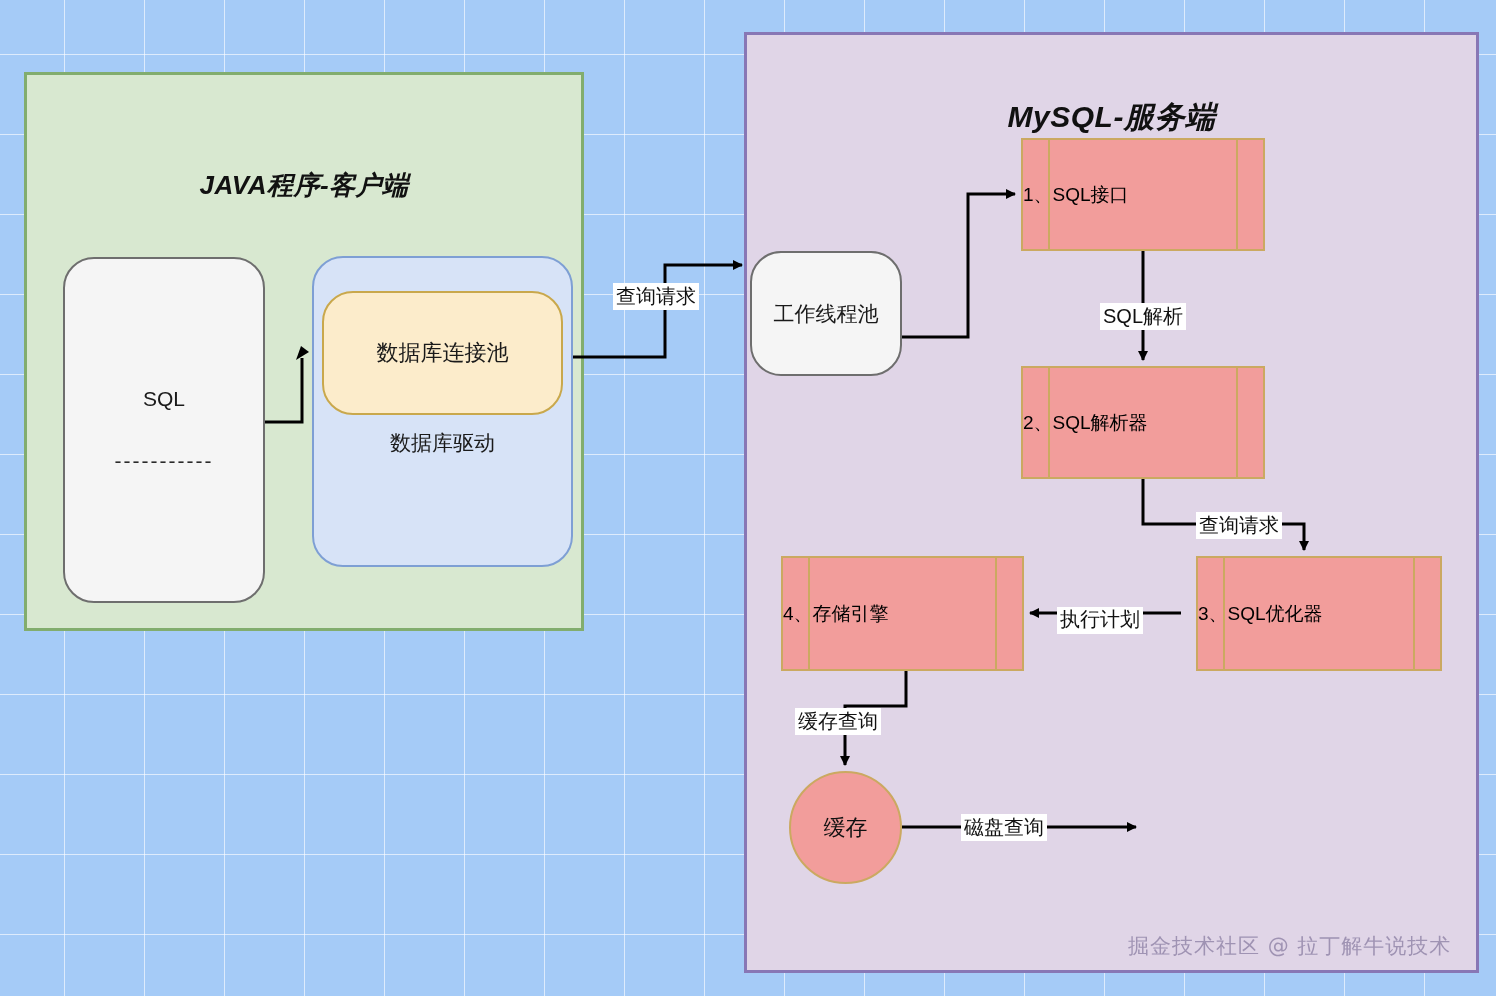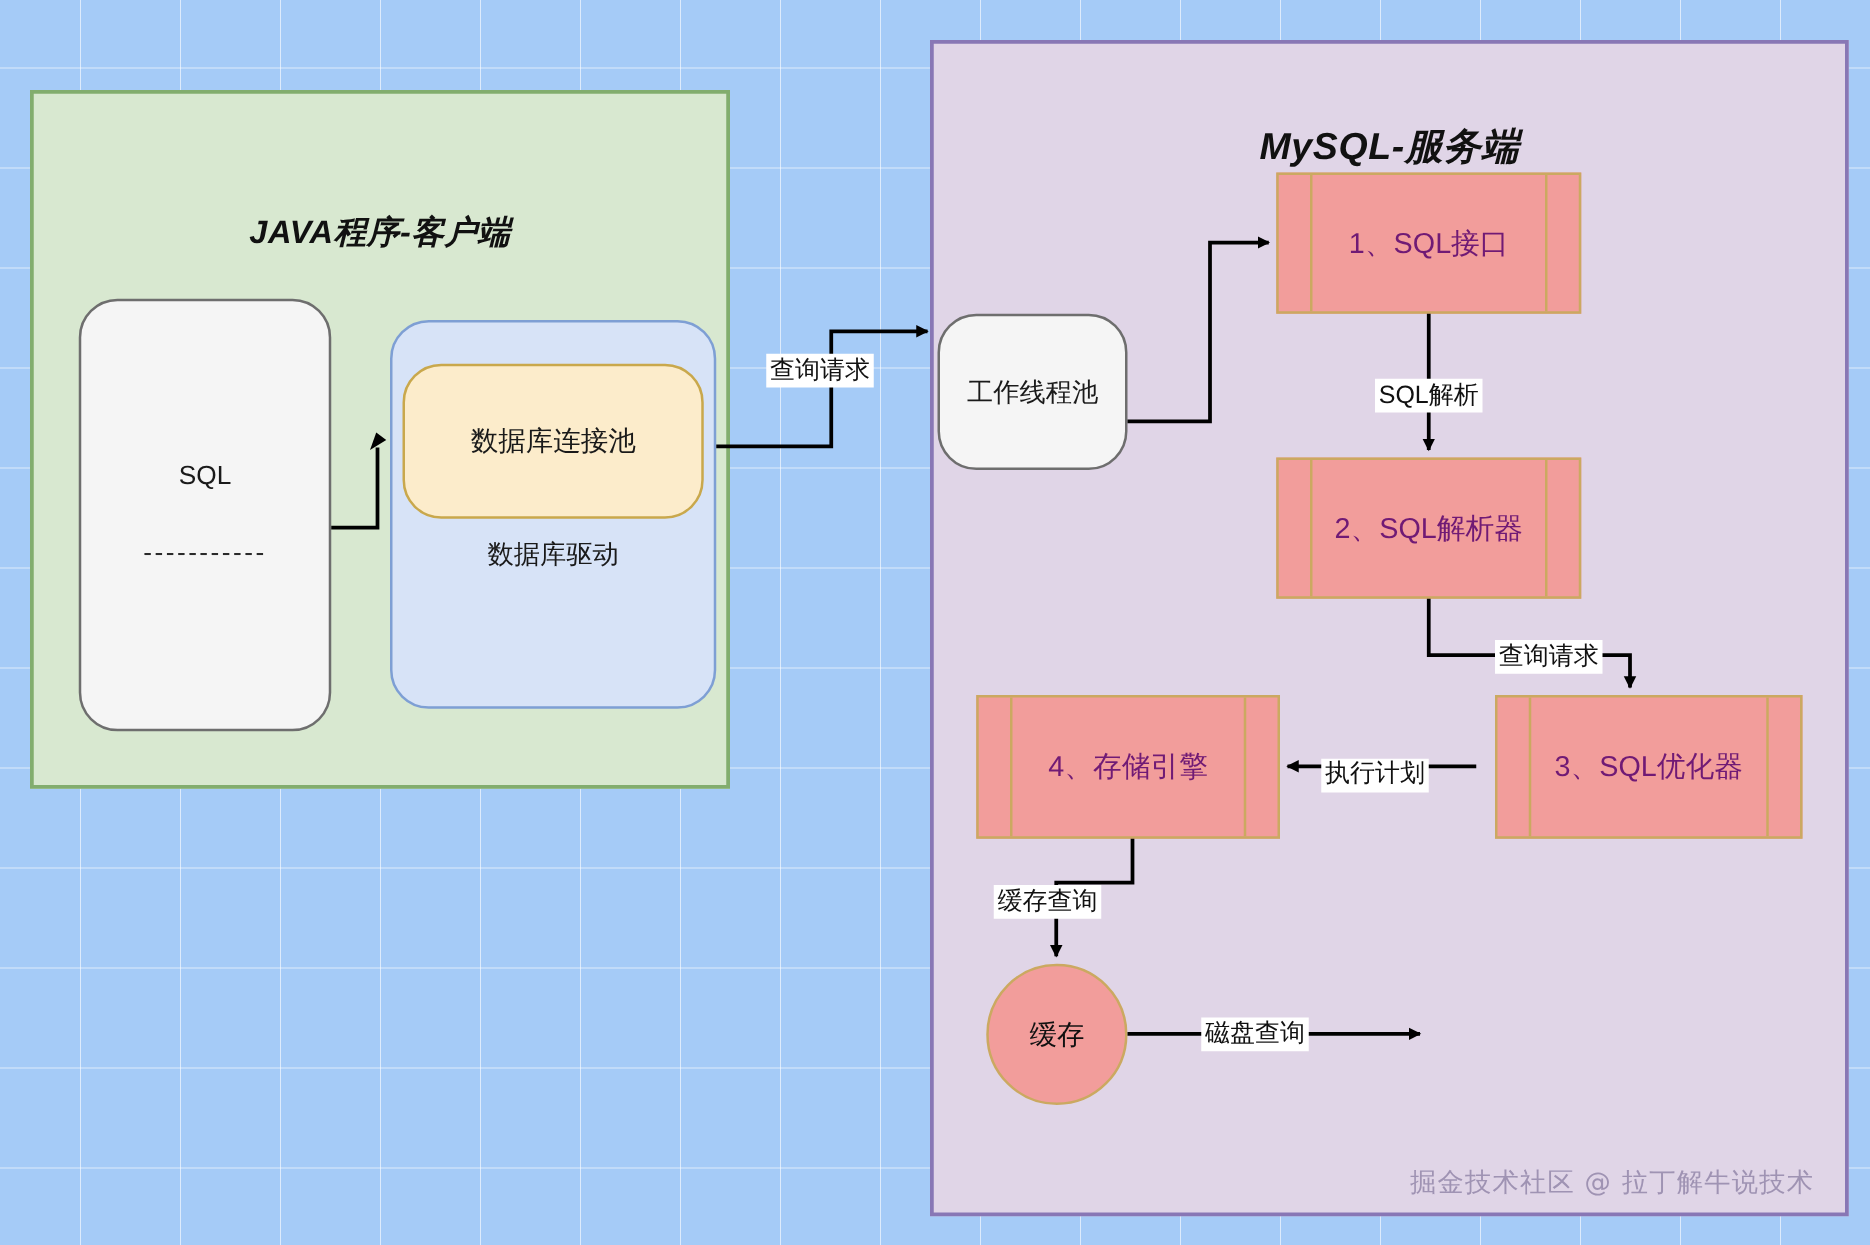--- a/index.html
+++ b/index.html
@@ -52,21 +52,21 @@
   .node {
     position: absolute;
     box-sizing: border-box;
     display: flex;
     align-items: center;
     justify-content: center;
     color: #1a1a1a;
     border-radius: 31px;
   }
   .sql-box {
-    left: 63px; top: 239px; width: 202px; height: 346px;
+    left: 63px; top: 257px; width: 202px; height: 346px;
     background: #f5f5f5;
     border: 2px solid #6e6e6e;
     flex-direction: column;
     font-size: 21px;
   }
   .sql-dashes {
     margin-top: 38px;
     letter-spacing: 2px;
     font-size: 21px;
     color: #2a2a2a;
@@ -93,23 +93,22 @@
   }
 
   
   .proc {
     position: absolute;
     box-sizing: border-box;
     background: #f29d9b;
     border: 2px solid #cba961;
     display: flex;
     align-items: center;
-    justify-content: center;
-    font-size: 23px;
-    color: #701a75;
+    font-size: 19px;
+    color: #000000;
   }
   .proc::before, .proc::after {
     content: "";
     position: absolute;
     top: 0; bottom: 0;
     width: 2px;
     background: #cba961;
   }
   .proc::before { left: 25px; }
   .proc::after  { right: 25px; }

